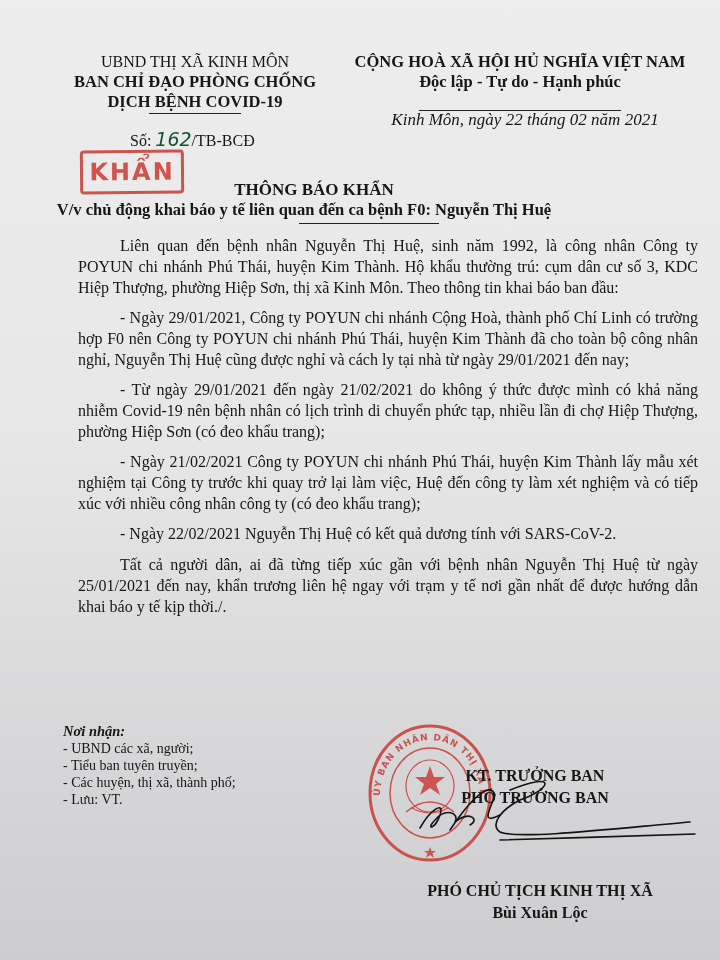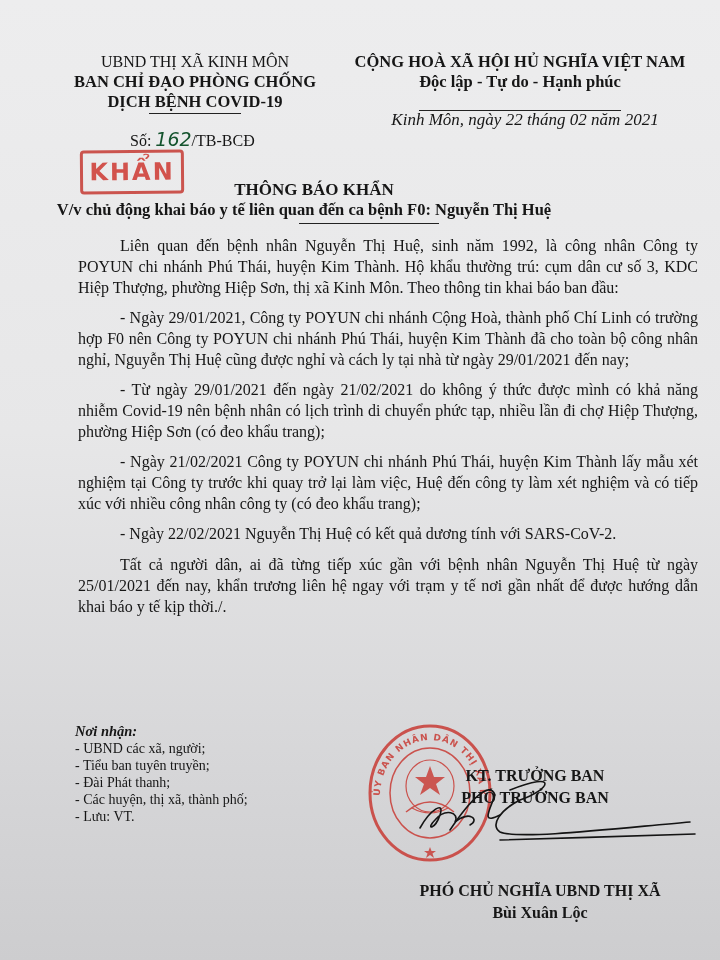--- a/index.html
+++ b/index.html
@@ -28,21 +28,21 @@
     font-size: 24px; letter-spacing: 2px; text-align: center; line-height: 38px;
     opacity: 0.9; transform: rotate(-0.5deg);
   }
   .title { left: 0; top: 180px; width: 608px; text-align: center; }
   .title .t1 { font-size: 17px; font-weight: bold; line-height: 20px; margin-left: 20px; }
   .title .t2 { font-size: 16.5px; font-weight: bold; line-height: 20px; }
   .title .ul { position: absolute; left: 299px; top: 43px; width: 140px; height: 1px; background: #222; }
   .body-text { left: 78px; top: 235px; width: 620px; font-size: 16px; line-height: 21px; text-align: justify; }
   .body-text p { margin: 0 0 9px 0; text-indent: 42px; }
   .body-text p.tight { margin-bottom: 10px; }
-  .recipients { left: 75px; top: 723px; font-size: 14px; line-height: 17px; }
+  .recipients { left: 63px; top: 723px; font-size: 14px; line-height: 17px; }
   .recipients .head { font-style: italic; font-weight: bold; font-size: 14.5px; }
   .sign-title { left: 420px; top: 730px; width: 230px; text-align: center; font-weight: bold; font-size: 16px; line-height: 22px; margin-top: 35px; }
   .sign-name { left: 360px; top: 880px; width: 360px; text-align: center; font-weight: bold; font-size: 16px; line-height: 22px; }
   .seal { left: 366px; top: 722px; width: 128px; height: 142px; }
   .signature { left: 400px; top: 770px; width: 300px; height: 80px; }
   .ghost { left: 270px; top: 745px; width: 100px; color: #c3c3c5; font-size: 12px; line-height: 16px; opacity: 0.8; }
 </style>
 </head>
 <body>
 
@@ -80,21 +80,20 @@
   <p class="tight">- Ngày 22/02/2021 Nguyễn Thị Huệ có kết quả dương tính với SARS-CoV-2.</p>
   <p>Tất cả người dân, ai đã từng tiếp xúc gần với bệnh nhân Nguyễn Thị Huệ từ ngày 25/01/2021 đến nay, khẩn trương liên hệ ngay với trạm y tế nơi gần nhất để được hướng dẫn khai báo y tế kịp thời./.</p>
 </div>
 
 <div class="abs ghost">&nbsp;</div>
 
 <div class="abs recipients">
   <div class="head">Nơi nhận:</div>
   <div>- UBND các xã, người;</div>
   <div>- Tiểu ban tuyên truyền;</div>
-  <div>- Đài Phát thanh;</div>
   <div>- Các huyện, thị xã, thành phố;</div>
   <div>- Lưu: VT.</div>
 </div>
 
 <svg class="abs seal" viewBox="0 0 128 142">
   <defs>
     <path id="sealArc" d="M 14 74 A 50 56 0 1 1 114 74"></path>
   </defs>
   <g fill="none" stroke="#c9403a" opacity="0.88">
     <ellipse cx="64" cy="71" rx="60" ry="67" stroke-width="3"></ellipse>
@@ -118,15 +117,15 @@
     <path d="M 100 70 C 160 68, 240 66, 295 64"></path>
   </g>
 </svg>
 
 <div class="abs sign-title">
   <div>KT. TRƯỞNG BAN</div>
   <div>PHÓ TRƯỞNG BAN</div>
 </div>
 
 <div class="abs sign-name">
-  <div>PHÓ CHỦ NGHĨA UBND THỊ XÃ</div>
+  <div>PHÓ CHỦ TỊCH KINH THỊ XÃ</div>
   <div>Bùi Xuân Lộc</div>
 </div>
 
 </body></html>

